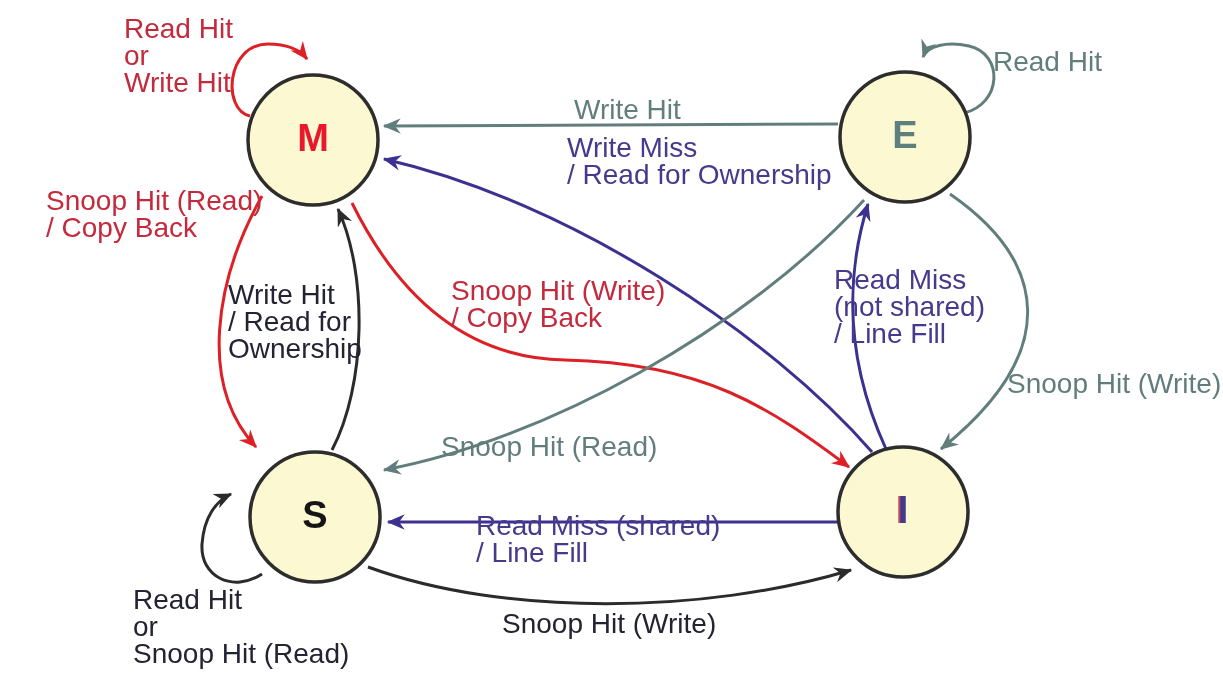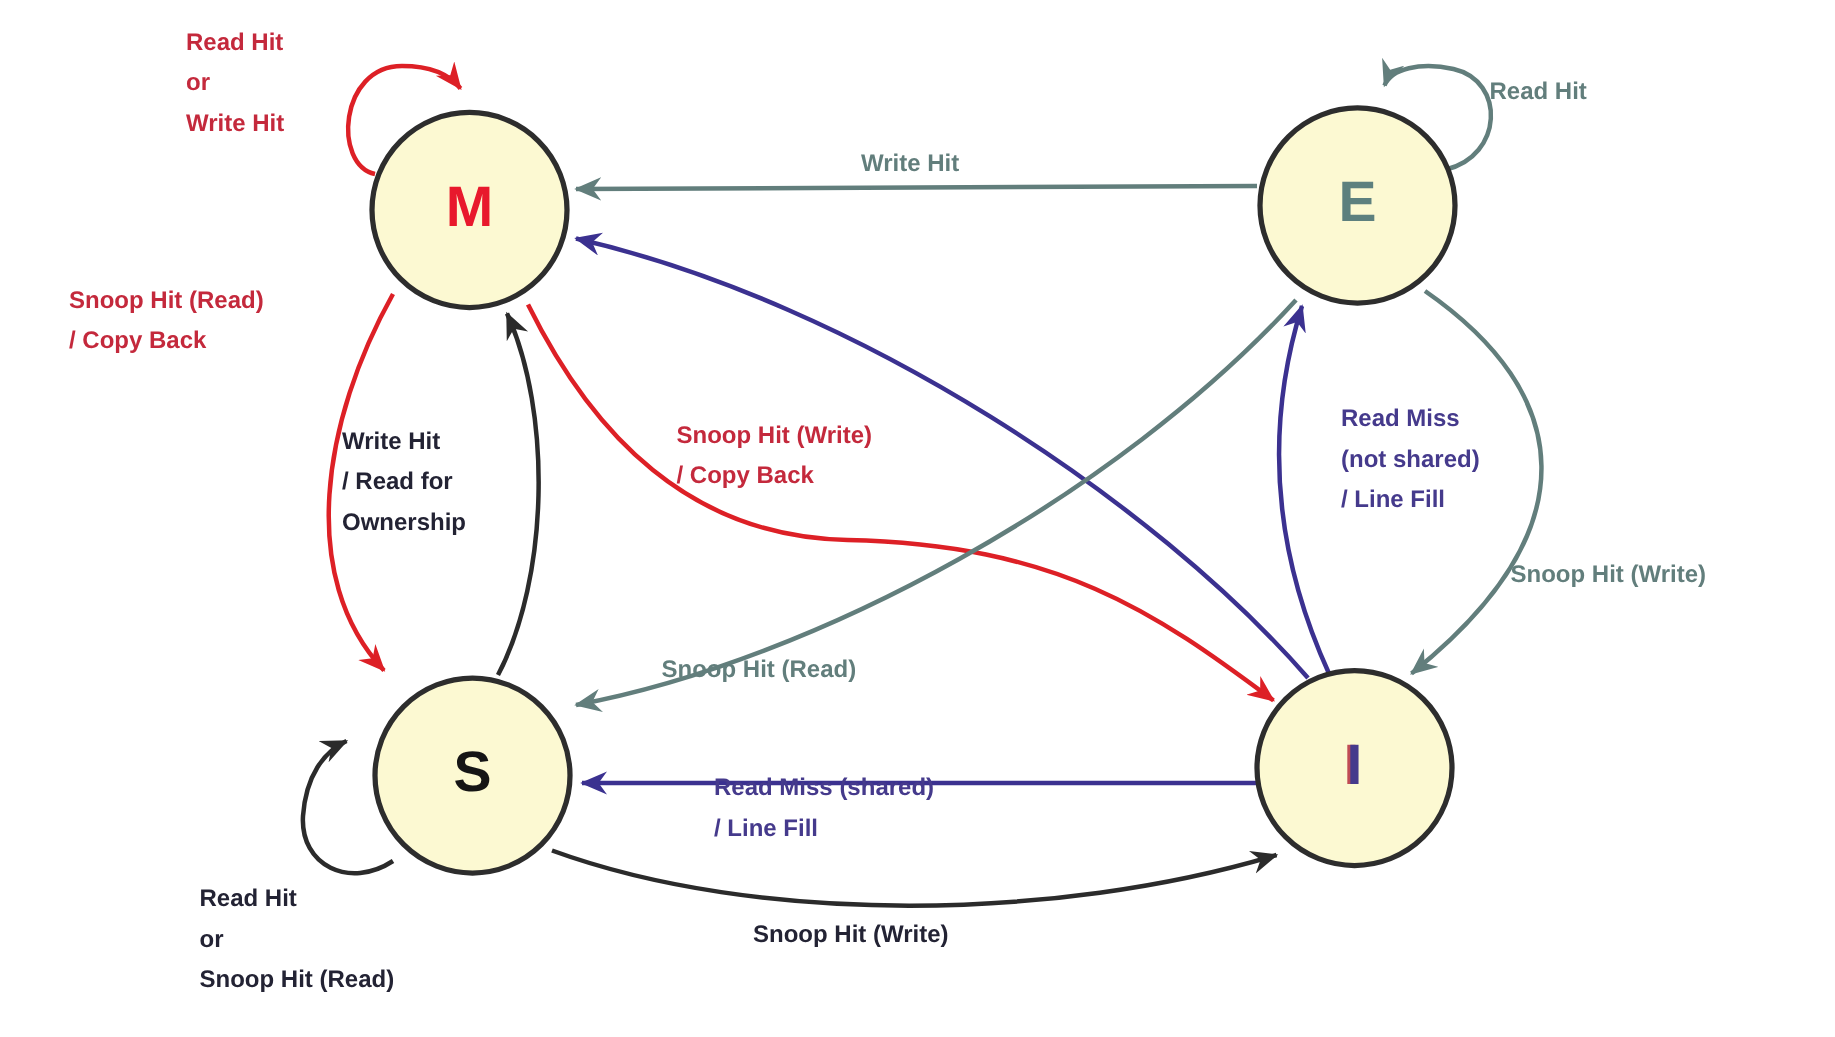--- a/index.html
+++ b/index.html
@@ -16,21 +16,21 @@
     transform:translate(-50%,-54%);
     font-size:38px;font-weight:bold;
     line-height:1;
   }
   .st-m{color:#e8192c;}
   .st-e{color:#5d807e;}
   .st-s{color:#151515;}
   .st-i{color:#453a8c;text-shadow:-2px 0 0 rgba(176,32,54,0.8);}
   .edge-label{
     position:absolute;
-    font-size:16px;font-weight:bold;
+    font-size:28px;font-weight:normal;
     line-height:27px;
     white-space:pre-line;
   }
   .c-red{color:#c4293c;}
   .c-slate{color:#627e7c;}
   .c-indigo{color:#453a8c;}
   .c-black{color:#232334;}
 </style>
 </head>
 <body>
@@ -76,30 +76,32 @@
 
   <div class="node-label st-m" style="left:313px;top:140px">M</div>
   <div class="node-label st-e" style="left:905px;top:137px">E</div>
   <div class="node-label st-s" style="left:315px;top:517px">S</div>
   <div class="node-label st-i" style="left:903px;top:512px">I</div>
 
   <div class="edge-label c-red" style="left:124px;top:15px">Read Hit
 or
 Write Hit</div>
   <div class="edge-label c-slate" style="left:574px;top:96px">Write Hit</div>
+  <div class="edge-label c-indigo" style="left:567px;top:134px">Write Miss
+/ Read for Ownership</div>
   <div class="edge-label c-slate" style="left:993px;top:48px">Read Hit</div>
   <div class="edge-label c-red" style="left:46px;top:187px">Snoop Hit (Read)
 / Copy Back</div>
   <div class="edge-label c-black" style="left:228px;top:281px">Write Hit
 / Read for
 Ownership</div>
   <div class="edge-label c-red" style="left:451px;top:277px">Snoop Hit (Write)
 / Copy Back</div>
   <div class="edge-label c-slate" style="left:441px;top:433px">Snoop Hit (Read)</div>
-  <div class="edge-label c-indigo" style="left:894px;top:266px">Read Miss
+  <div class="edge-label c-indigo" style="left:834px;top:266px">Read Miss
 (not shared)
 / Line Fill</div>
   <div class="edge-label c-slate" style="left:1007px;top:370px">Snoop Hit (Write)</div>
   <div class="edge-label c-black" style="left:133px;top:586px">Read Hit
 or
 Snoop Hit (Read)</div>
   <div class="edge-label c-indigo" style="left:476px;top:512px">Read Miss (shared)
 / Line Fill</div>
   <div class="edge-label c-black" style="left:502px;top:610px">Snoop Hit (Write)</div>
 

